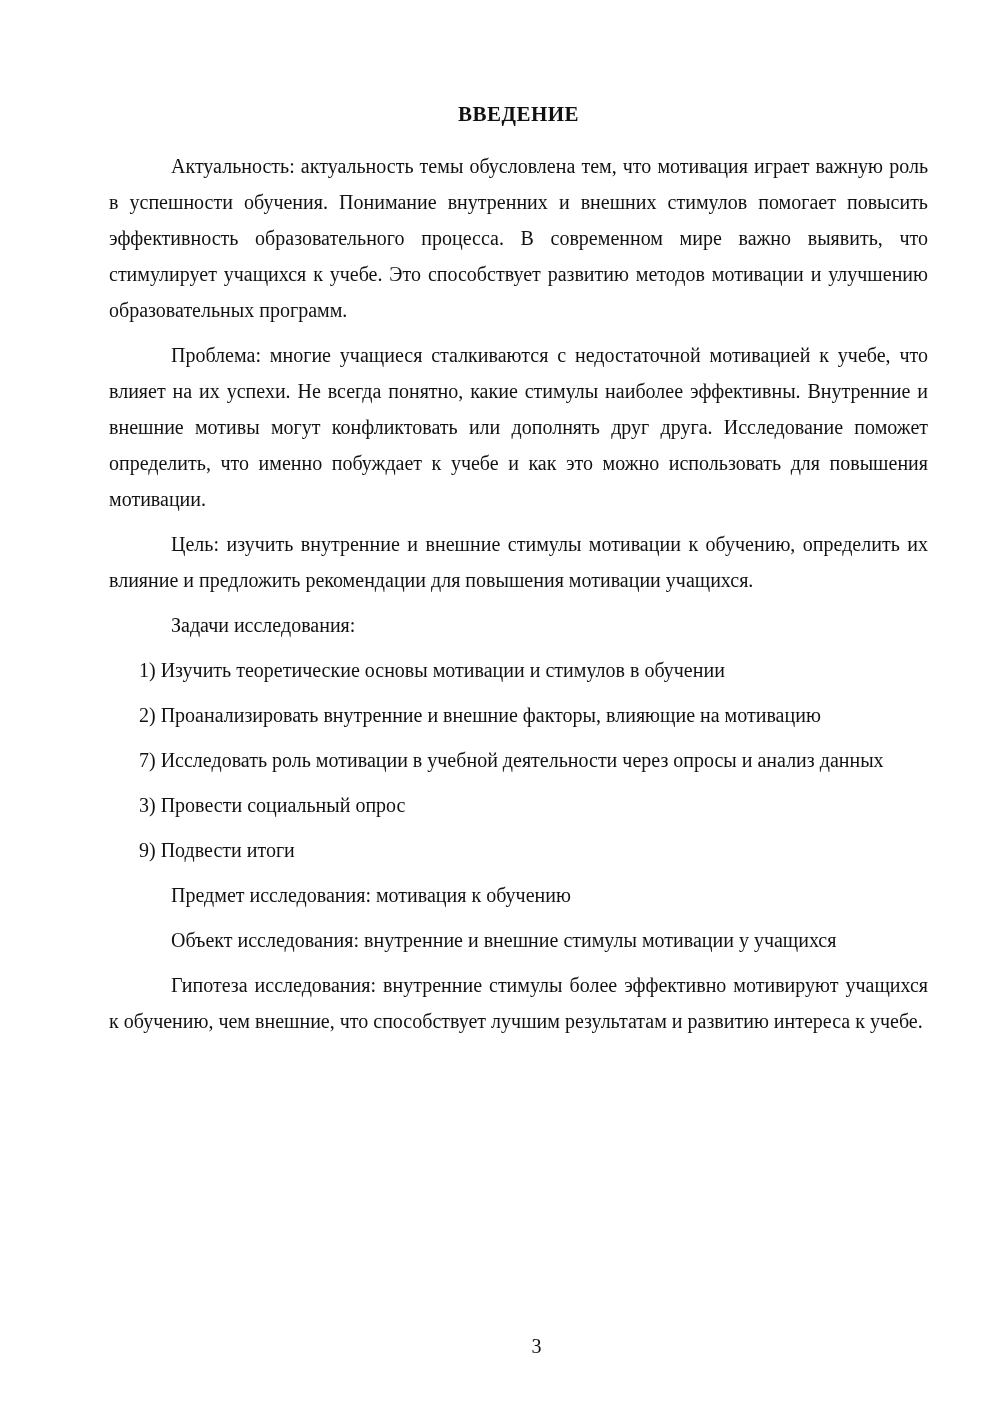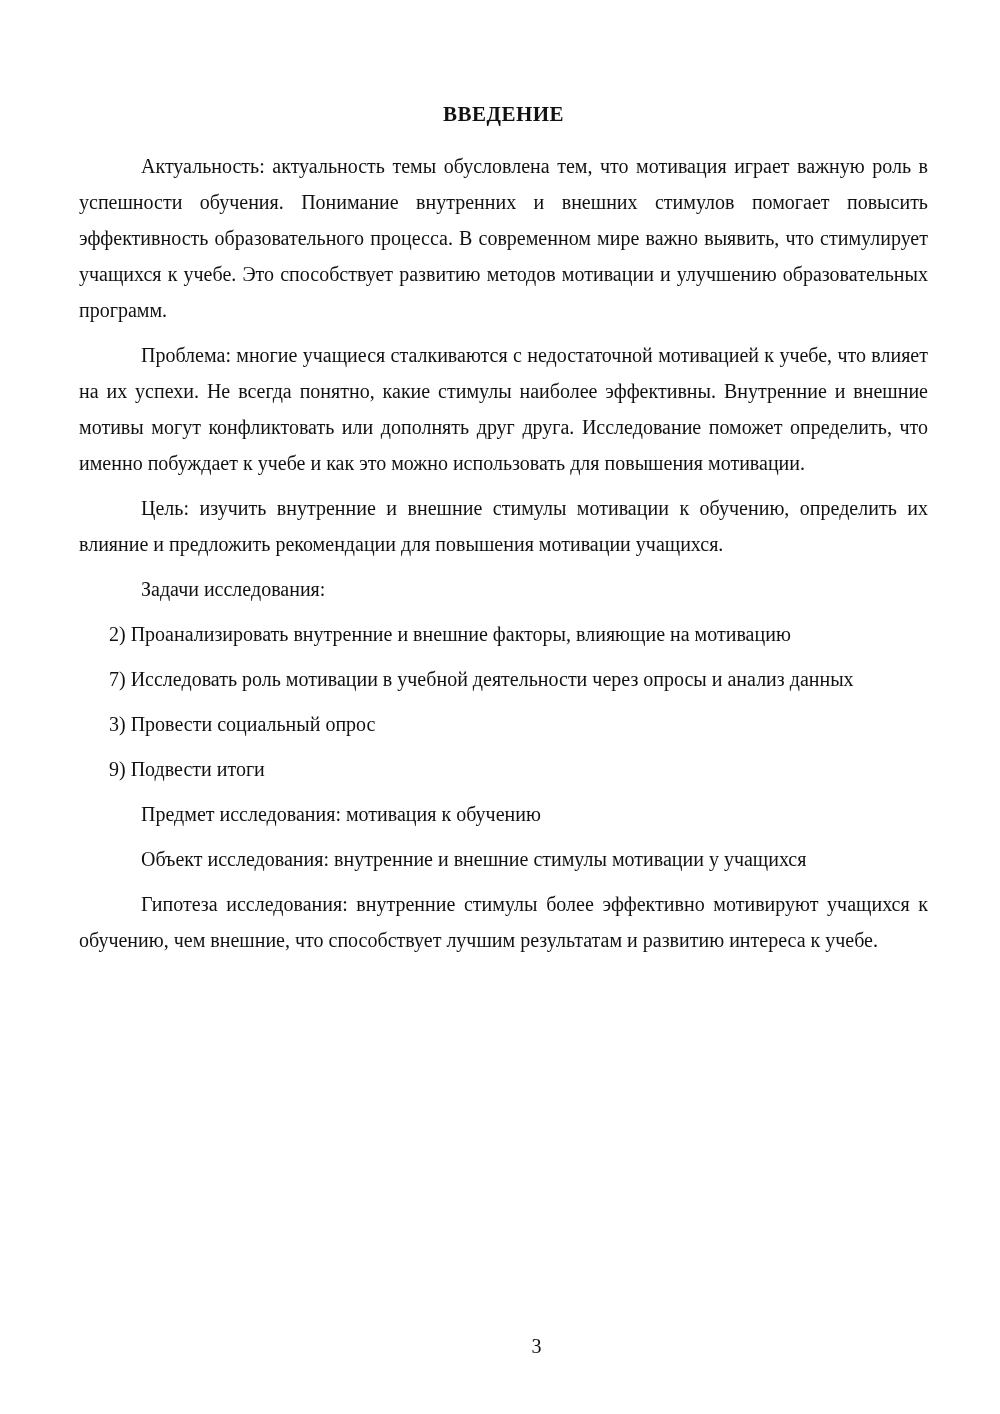--- a/index.html
+++ b/index.html
@@ -12,21 +12,21 @@
     background: #ffffff;
     color: #111111;
     font-family: "Liberation Serif", "DejaVu Serif", serif;
     position: relative;
     overflow: hidden;
   }
   .page {
     position: absolute;
     inset: 0;
     box-sizing: border-box;
-    padding: 96px 72px 0 79px;
+    padding: 96px 72px 0 109px;
   }
   .doc-title {
     font-size: 21px;
     font-weight: bold;
     text-align: center;
     margin: 0 0 16px 0;
     line-height: 36px;
     letter-spacing: 0.5px;
   }
   p {
@@ -59,20 +59,21 @@
   <h1 class="doc-title">ВВЕДЕНИЕ</h1>
 
   <p class="para">Актуальность: актуальность темы обусловлена тем, что мотивация играет важную роль в успешности обучения. Понимание внутренних и внешних стимулов помогает повысить эффективность образовательного процесса. В современном мире важно выявить, что стимулирует учащихся к учебе. Это способствует развитию методов мотивации и улучшению образовательных программ.</p>
 
   <p class="para">Проблема: многие учащиеся сталкиваются с недостаточной мотивацией к учебе, что влияет на их успехи. Не всегда понятно, какие стимулы наиболее эффективны. Внутренние и внешние мотивы могут конфликтовать или дополнять друг друга. Исследование поможет определить, что именно побуждает к учебе и как это можно использовать для повышения мотивации.</p>
 
   <p class="para">Цель: изучить внутренние и внешние стимулы мотивации к обучению, определить их влияние и предложить рекомендации для повышения мотивации учащихся.</p>
 
   <p class="para">Задачи исследования:</p>
 
+  <p class="task">1) Изучить теоретические основы мотивации и стимулов в обучении</p>
 
   <p class="task">2) Проанализировать внутренние и внешние факторы, влияющие на мотивацию</p>
 
   <p class="task">7) Исследовать роль мотивации в учебной деятельности через опросы и анализ данных</p>
 
   <p class="task">3) Провести социальный опрос</p>
 
   <p class="task">9) Подвести итоги</p>
 
   <p class="para">Предмет исследования: мотивация к обучению</p>

